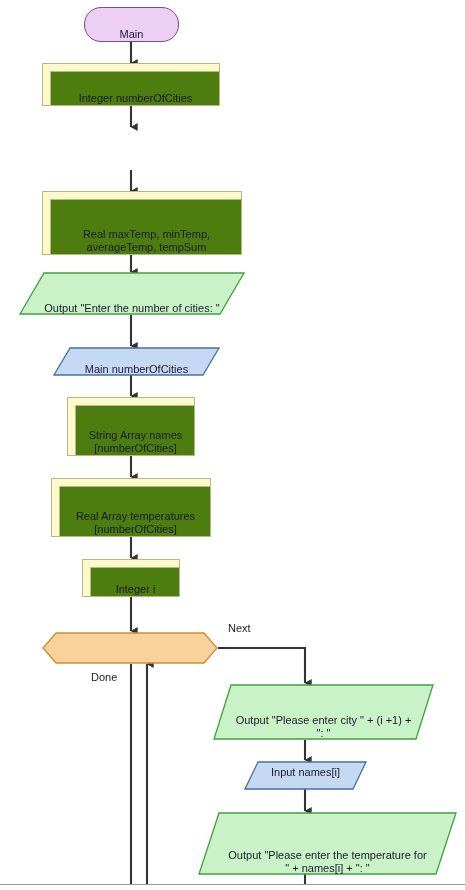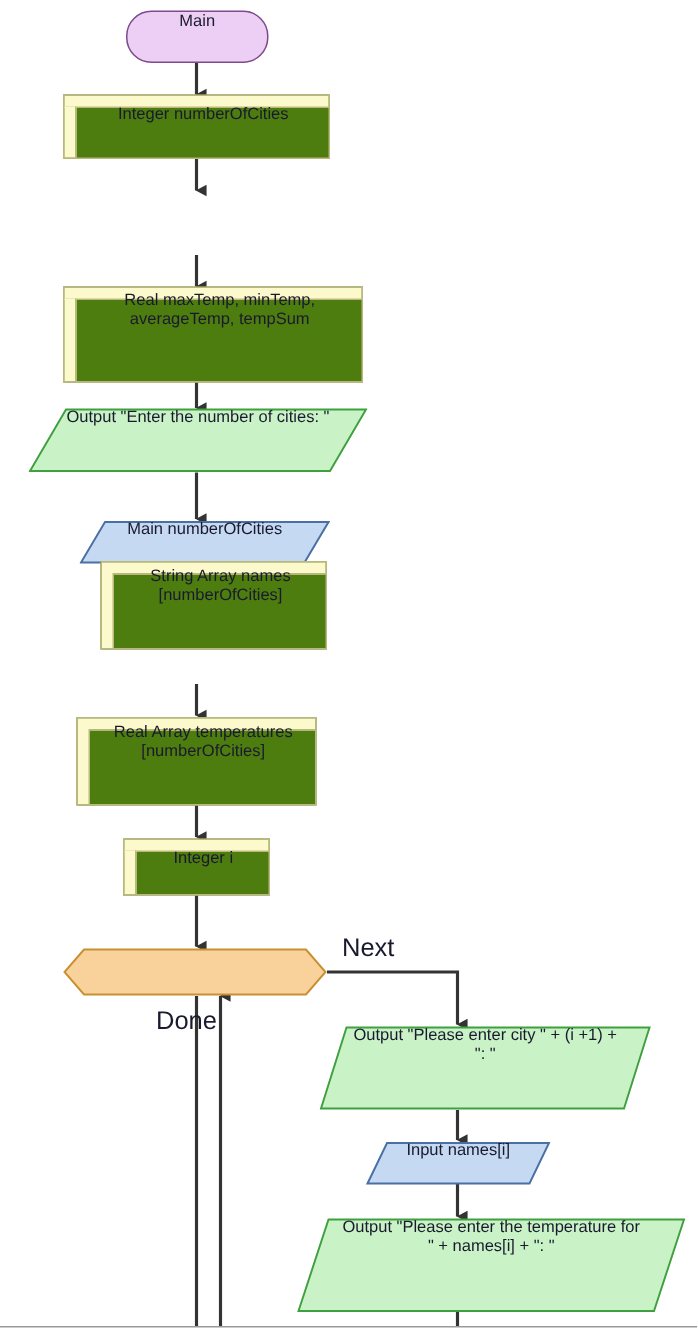--- a/index.html
+++ b/index.html
@@ -21,21 +21,21 @@
     position: absolute;
     left: 0;
     top: 0;
     width: 465px;
     height: 890px;
   }
   .node {
     position: absolute;
     box-sizing: border-box;
     display: flex;
-    align-items: flex-start;
+    align-items: flex-end;
     justify-content: center;
     text-align: center;
     color: #1a1a2e;
     font-size: 11px;
     line-height: 13px;
     white-space: pre-line;
     z-index: 3;
   }
 
   
@@ -100,21 +100,21 @@
   }
   .loop .loop-text {
     position: relative;
     z-index: 2;
     width: 84%;
   }
 
   
   .edge-label {
     position: absolute;
-    font-size: 17px;
+    font-size: 11px;
     color: #1a1a2e;
     z-index: 4;
     white-space: nowrap;
   }
 
   .page-edge {
     position: absolute;
     left: 0;
     width: 465px;
     height: 1px;
@@ -197,21 +197,21 @@
     <span class="io-text">Output "Enter the number of cities: "</span>
   </div>
 
   <div class="node io" style="left:53px; top:347px; width:167px; height:29px;">
     <svg class="io-shape" viewBox="0 0 167 29" preserveAspectRatio="none">
       <polygon points="17,1 166,1 150,28 1,28" fill="#C6D9F2" stroke="#4A6FA5" stroke-width="1.3"></polygon>
     </svg>
     <span class="io-text">Main numberOfCities</span>
   </div>
 
-  <div class="node decl" style="left:67px; top:374px; width:151px; height:59px;">
+  <div class="node decl" style="left:67px; top:397px; width:128px; height:59px;">
     <span class="bar-top"></span>
     <span class="bar-left"></span>
     <span class="decl-text" style="padding-top:3px; width:96%;">String Array names [numberOfCities]</span>
   </div>
 
   <div class="node decl" style="left:51px; top:478px; width:160px; height:59px;">
     <span class="bar-top"></span>
     <span class="bar-left"></span>
     <span class="decl-text" style="padding-top:3px; width:96%;">Real Array temperatures [numberOfCities]</span>
   </div>
@@ -223,21 +223,21 @@
   </div>
 
   <div class="node loop" style="left:42px; top:632px; width:176px; height:32px;">
     <svg class="loop-shape" viewBox="0 0 176 32" preserveAspectRatio="none">
       <polygon points="14,1 162,1 175,16 162,31 14,31 1,16" fill="#F9D29B" stroke="#C98F33" stroke-width="1.3"></polygon>
     </svg>
   </div>
 
   <div class="edge-label" style="left:228px; top:622px;">Next</div>
 
-  <div class="edge-label" style="left:104px; top:671px;">Done</div>
+  <div class="edge-label" style="left:91px; top:671px;">Done</div>
 
   <div class="node io" style="left:213px; top:684px; width:221px; height:56px;">
     <svg class="io-shape" viewBox="0 0 221 56" preserveAspectRatio="none">
       <polygon points="18,1 220,1 203,55 1,55" fill="#C9F2C7" stroke="#3FA03F" stroke-width="1.3"></polygon>
     </svg>
     <span class="io-text" style="width:82%;">Output "Please enter city " + (i +1) + ": "</span>
   </div>
 
   <div class="node io" style="left:244px; top:761px; width:123px; height:18px;">
     <svg class="io-shape" viewBox="0 0 123 29" preserveAspectRatio="none">

